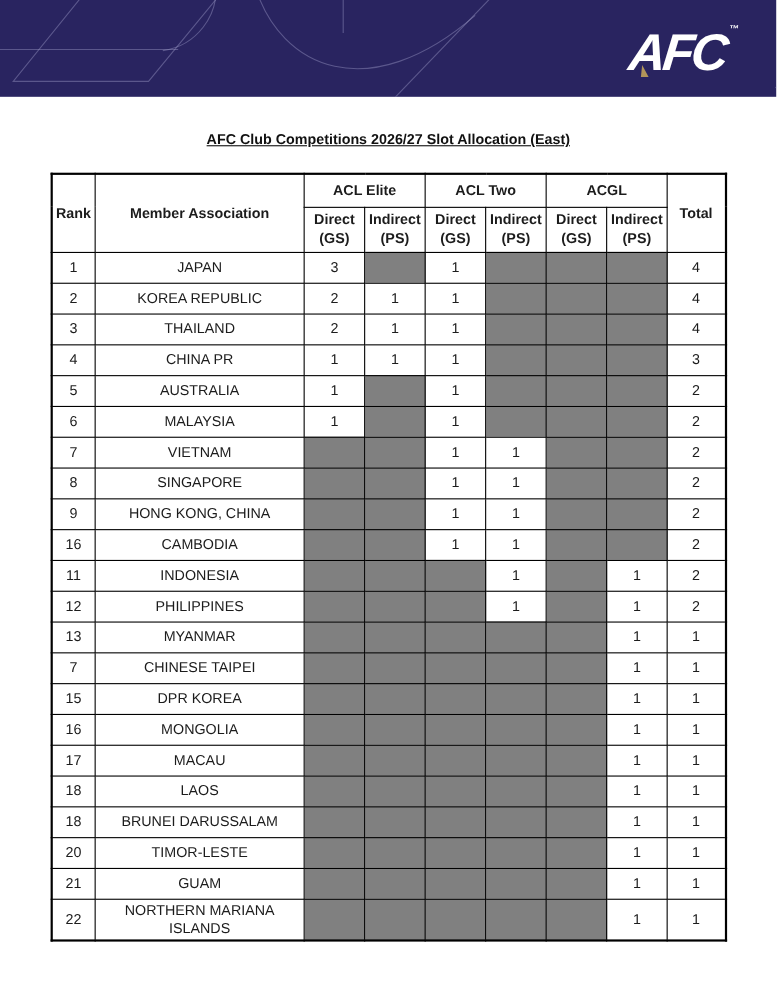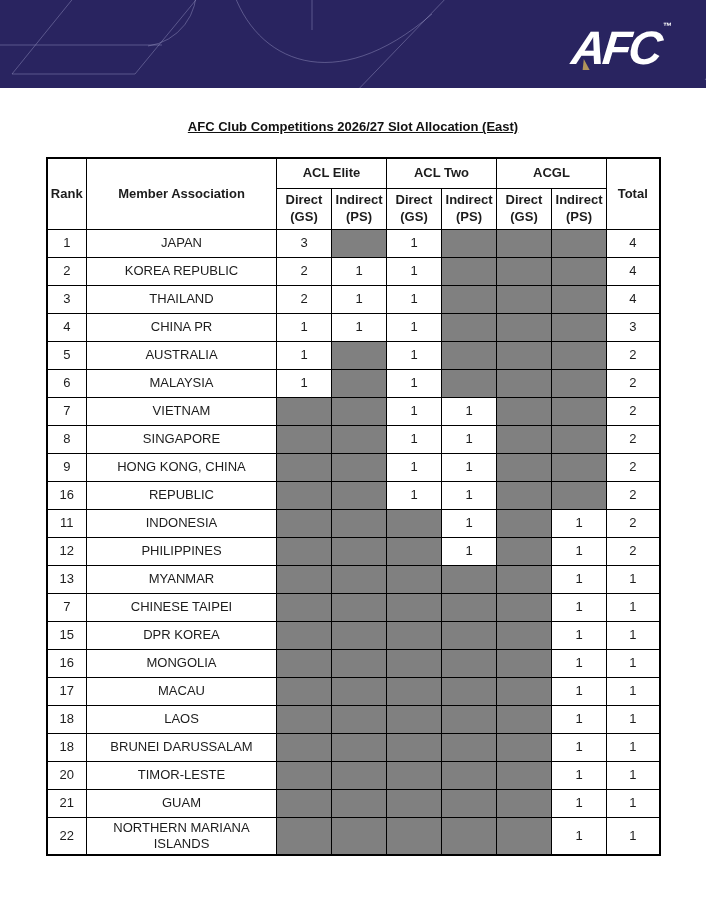--- a/index.html
+++ b/index.html
@@ -265,21 +265,21 @@
           <td class="blocked" style="background: rgb(128, 128, 128);"></td>
           <td class="blocked" style="background: rgb(128, 128, 128);"></td>
           <td>1</td>
           <td>1</td>
           <td class="blocked" style="background: rgb(128, 128, 128);"></td>
           <td class="blocked" style="background: rgb(128, 128, 128);"></td>
           <td>2</td>
         </tr>
         <tr>
           <td>16</td>
-          <td>REPUBLIC</td>
+          <td>CAMBODIA</td>
           <td class="blocked" style="background: rgb(128, 128, 128);"></td>
           <td class="blocked" style="background: rgb(128, 128, 128);"></td>
           <td>1</td>
           <td>1</td>
           <td class="blocked" style="background: rgb(128, 128, 128);"></td>
           <td class="blocked" style="background: rgb(128, 128, 128);"></td>
           <td>2</td>
         </tr>
         <tr>
           <td>11</td>

